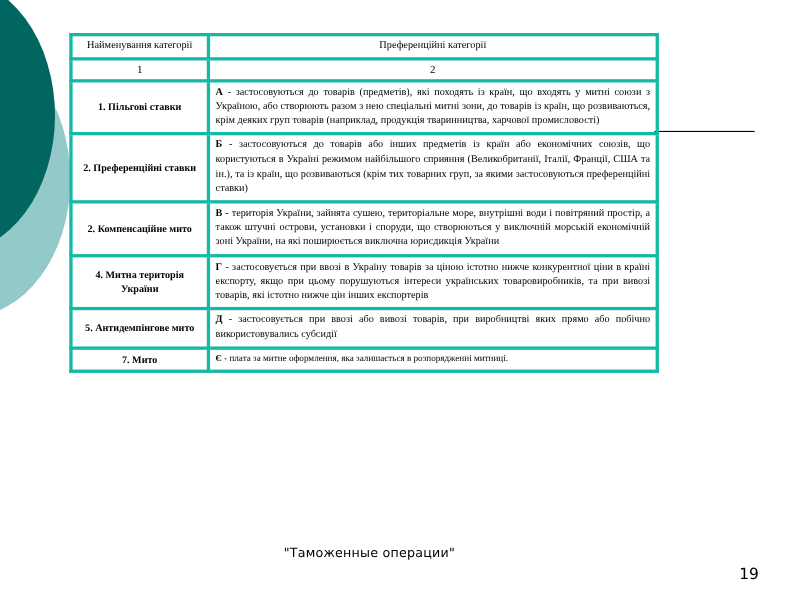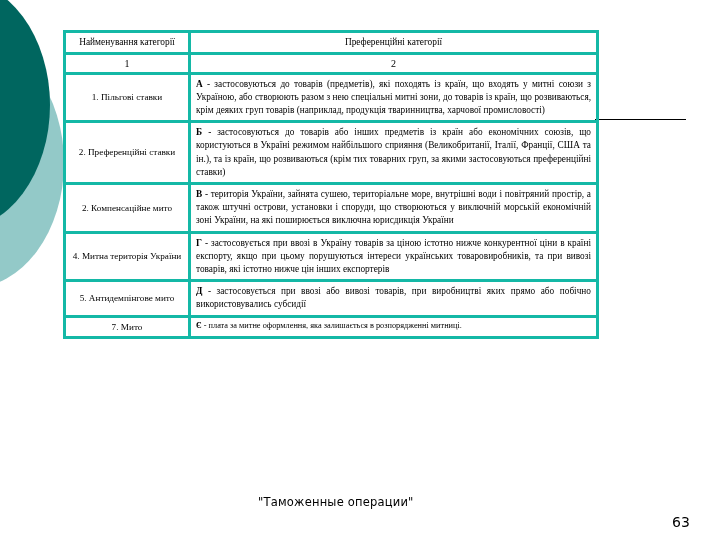--- a/index.html
+++ b/index.html
@@ -58,21 +58,21 @@
   #category-table td {
     border: 3px solid #14b8a6;
     vertical-align: middle;
     padding: 3px 5px;
   }
   col.col-name { width: 125px; }
   col.col-def  { width: 408px; }
 
   .cell-name {
     text-align: center;
-    font-weight: normal;
+    font-weight: bold;
     font-size: 9.2px;
     line-height: 1.35;
     color: #000000;
   }
   .cell-head {
     text-align: center;
     font-weight: normal;
     font-size: 9.4px;
     line-height: 1.35;
     color: #000000;
@@ -166,13 +166,13 @@
     <tr>
       <td class="cell-name">7. Мито</td>
       <td class="cell-def tight"><span class="letter">Є</span> - плата за митне оформлення, яка залишається в розпорядженні митниці.</td>
     </tr>
   </tbody>
 </table>
 
 <div id="footer">
   <div>"Таможенные операции"</div>
 </div>
-<div id="page-number">63</div>
+<div id="page-number">19</div>
 
 </body></html>

